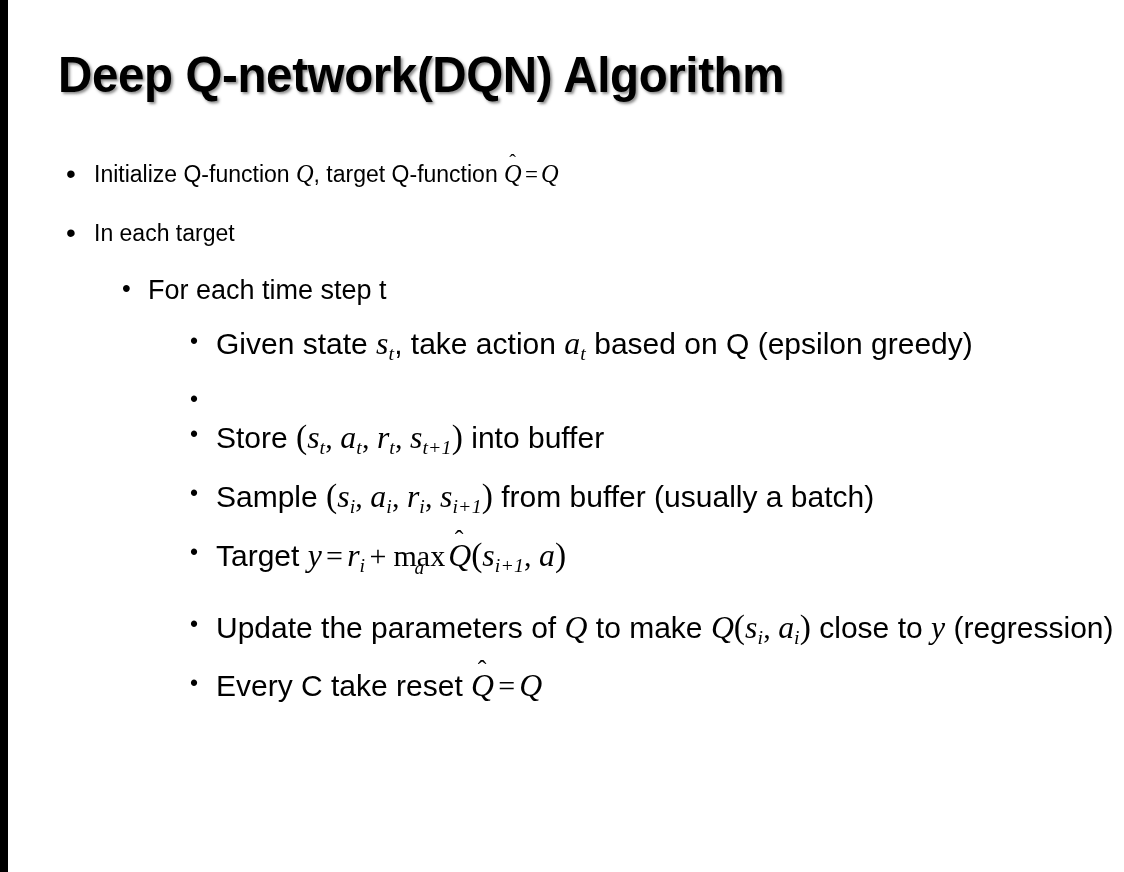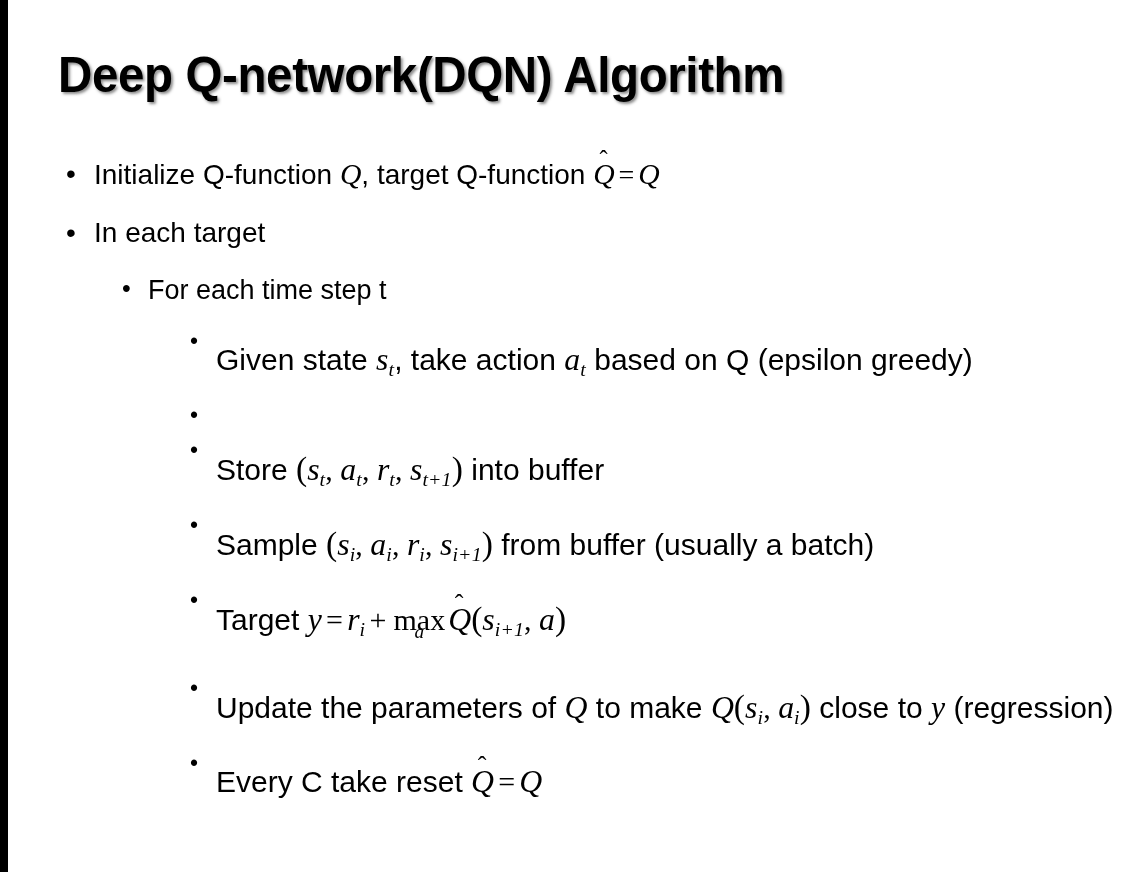--- a/index.html
+++ b/index.html
@@ -77,21 +77,21 @@
   .lvl1 {
     padding-left: 66px;
     margin-bottom: 10px;
   }
   .lvl1 .bullet-dot {
     width: 28px;
     font-size: 28px;
     padding-top: 10px;
   }
   .lvl1 .bullet-text {
-    font-size: 28px;
+    font-size: 23px;
     line-height: 48px;
     max-width: 960px;
   }
 
   
   .lvl2 {
     padding-left: 122px;
     margin-bottom: 8px;
   }
   .lvl2 .bullet-dot {
@@ -112,21 +112,20 @@
   }
   .lvl3 .bullet-dot {
     width: 26px;
     font-size: 23px;
     padding-top: 9px;
   }
   .lvl3 .bullet-text {
     font-size: 30px;
     line-height: 45px;
     width: 880px;
-    margin-top: 16px;
   }
 
   
   .mv {
     font-family: "Liberation Serif", "DejaVu Serif", serif;
     font-style: italic;
     font-size: 1.06em;
   }
   .mop {
     font-family: "Liberation Serif", "DejaVu Serif", serif;

